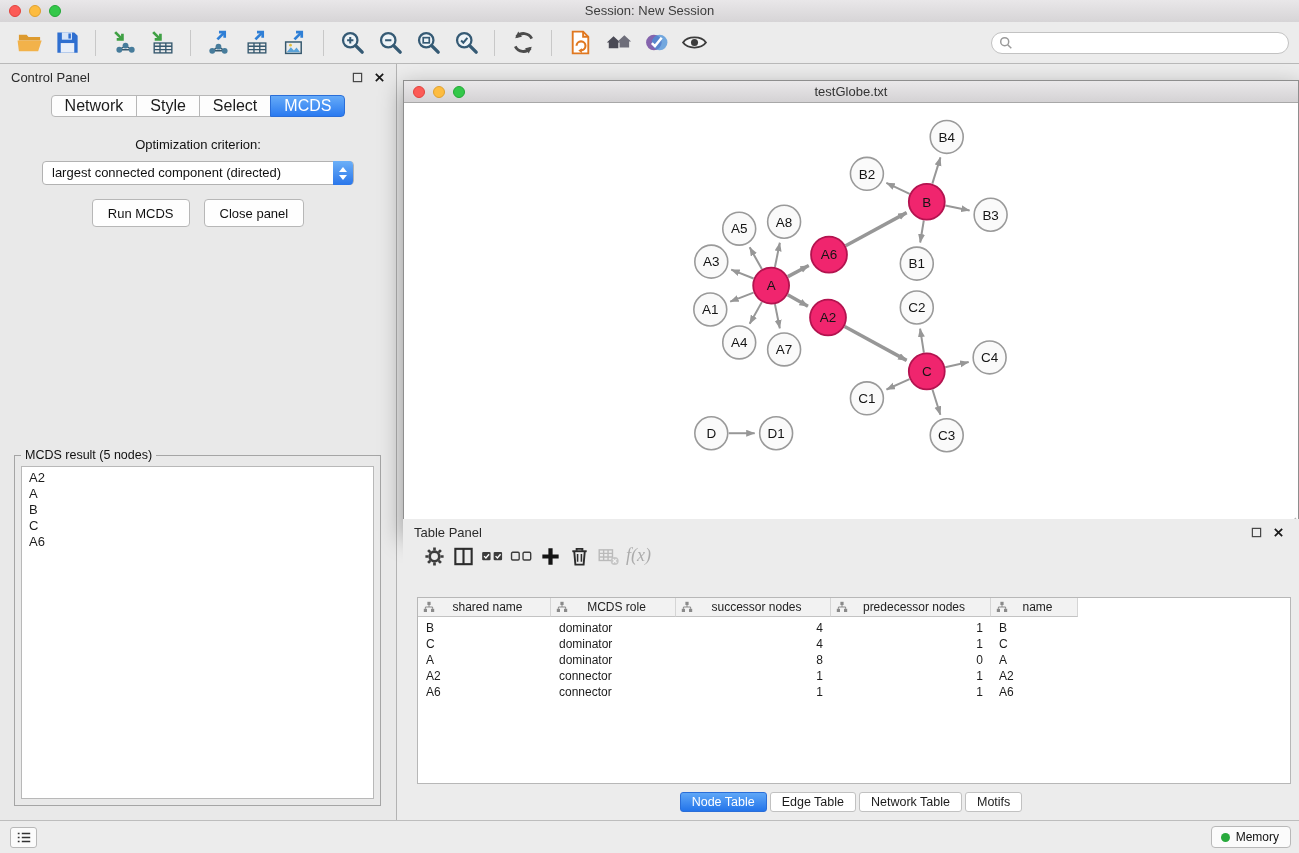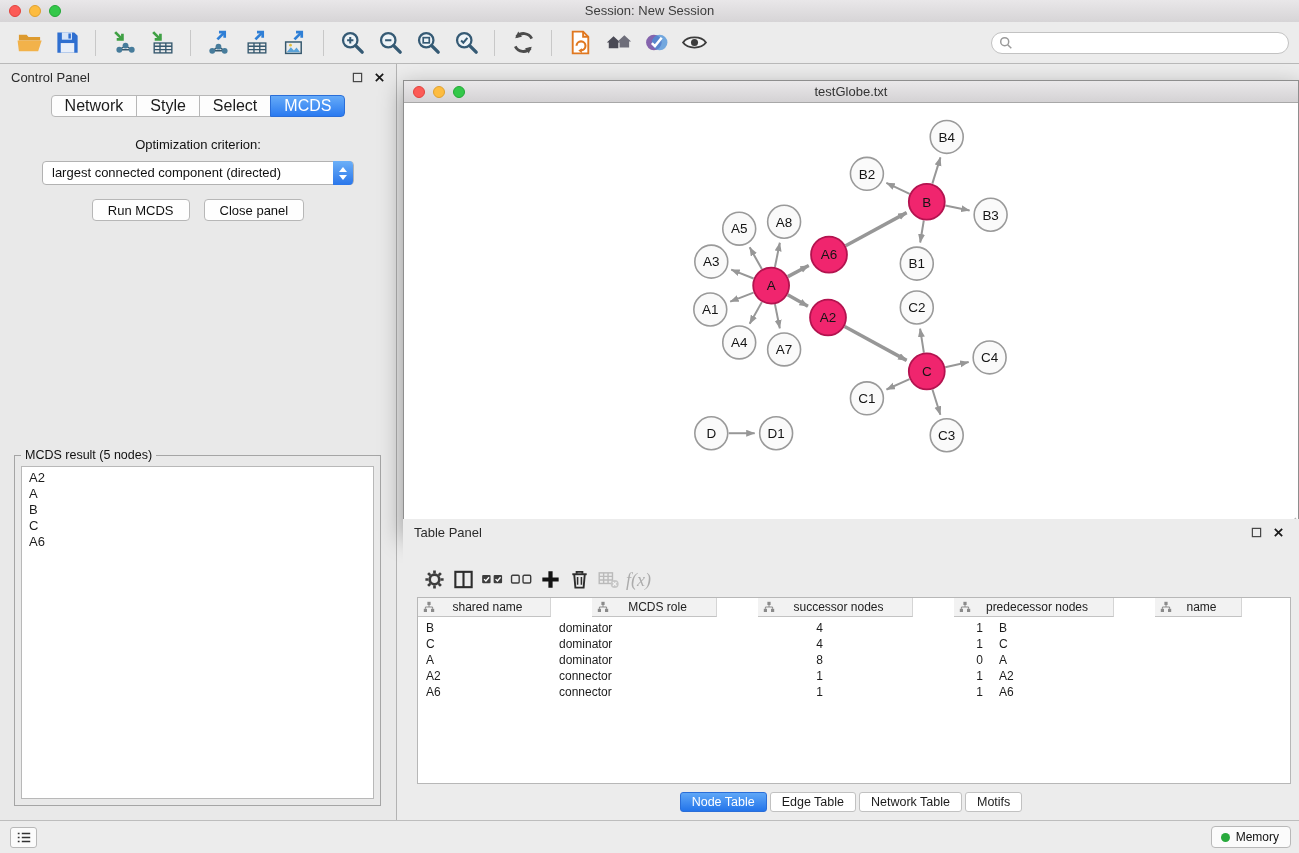--- a/index.html
+++ b/index.html
@@ -48,49 +48,49 @@
   .combo { position:relative; width:312px; height:24px; margin:9px auto 0; background:#fff;
     border:1px solid #b2b2b2; border-radius:4px; cursor:pointer; }
   .combo .val { line-height:22px; padding-left:9px; font-size:13px; color:#111; white-space:nowrap; }
   .combo .stepper { position:absolute; right:0; top:-1px; width:20px; height:24px;
     background:linear-gradient(#6cb0f8,#2a76ea); border-radius:0 4px 4px 0;
     display:flex; flex-direction:column; align-items:center; justify-content:center; gap:3px; }
   .arr-up { width:0; height:0; border-left:4px solid transparent; border-right:4px solid transparent; border-bottom:5px solid #fff; }
   .arr-dn { width:0; height:0; border-left:4px solid transparent; border-right:4px solid transparent; border-top:5px solid #fff; }
 
   .cp-buttons { display:flex; justify-content:center; gap:14px; margin-top:14px; }
-  .cp-btn { height:22px; padding:0 15px; background:#fefefe; border:1px solid #b7b7b7;
+  .cp-btn { height:28px; padding:0 15px; background:#fefefe; border:1px solid #b7b7b7;
     border-radius:4px; font-size:13px; color:#111; cursor:pointer; }
 
   .result-group { position:absolute; left:14px; right:15px; top:391px; bottom:21px; border:1px solid #a5a5a5; }
   .result-title { position:absolute; top:-8px; left:6px; background:#e9e9e9; padding:0 4px; font-size:12.5px; color:#111; }
   .result-list { position:absolute; left:6px; right:6px; top:10px; bottom:6px; background:#fff;
     border:1px solid #b8b8b8; padding:3px 7px; font-size:13px; overflow:auto; }
   .result-item { height:16px; line-height:16px; }
 
   
   .network-window { position:absolute; left:403px; top:80px; width:896px; height:451px;
     background:#fff; border:1px solid #8e8e8e; box-shadow:0 8px 22px rgba(0,0,0,.38); }
   .nw-titlebar { position:relative; height:22px; background:linear-gradient(#eae8ea,#d4d2d4); border-bottom:1px solid #a8a8a8; }
   .nw-titlebar .title { line-height:22px; text-align:center; font-size:13px; color:#333; }
   .nw-content { position:absolute; top:22px; left:0; right:0; bottom:0; background:#fff; }
   .nw-content svg.graph { width:100%; height:100%; display:block; }
   svg.graph text { font-family:"Liberation Sans", sans-serif; }
 
   
   .table-panel { position:absolute; left:403px; top:519px; right:0; bottom:33px; background:#ececec; }
-  .tp-toolbar { height:46px; display:flex; align-items:flex-end; gap:6px; padding-left:20px; }
+  .tp-toolbar { height:46px; display:flex; align-items:flex-start; gap:6px; padding-left:20px; }
   .tp-btn { background:none; border:none; display:flex; align-items:center; cursor:pointer; padding:0; }
   .tp-btn svg { width:23px; height:23px; }
   .tp-btn.disabled { opacity:.38; cursor:default; }
   .fx { font-family:"Liberation Serif", serif; font-style:italic; font-size:18px; color:#444; }
 
   .table-wrap { position:absolute; left:14px; right:8px; top:78px; bottom:36px; background:#fff;
     border:1px solid #b7b7b7; overflow:hidden; }
-  .thead { display:flex; height:19px;gap:41px; }
+  .thead { display:flex; height:19px; }
   .th { display:flex; align-items:center; font-size:12px; background:#f2f2f2; color:#222;
     border-right:1px solid #d5d5d5; border-bottom:1px solid #c3c3c3; padding:0 3px; cursor:pointer; }
   .th .col-icon { width:13px; height:13px; display:flex; margin:0 2px; }
   .th .col-icon svg { width:12px; height:12px; }
   .th .label { flex:1; text-align:center; padding-right:10px; white-space:nowrap; }
   .tbody { padding-top:3px; }
   .trow { display:flex; height:16px; font-size:12px; align-items:center; cursor:default; }
   .td { padding:0 8px; white-space:nowrap; overflow:hidden; }
   .td.num { text-align:right; }
 

